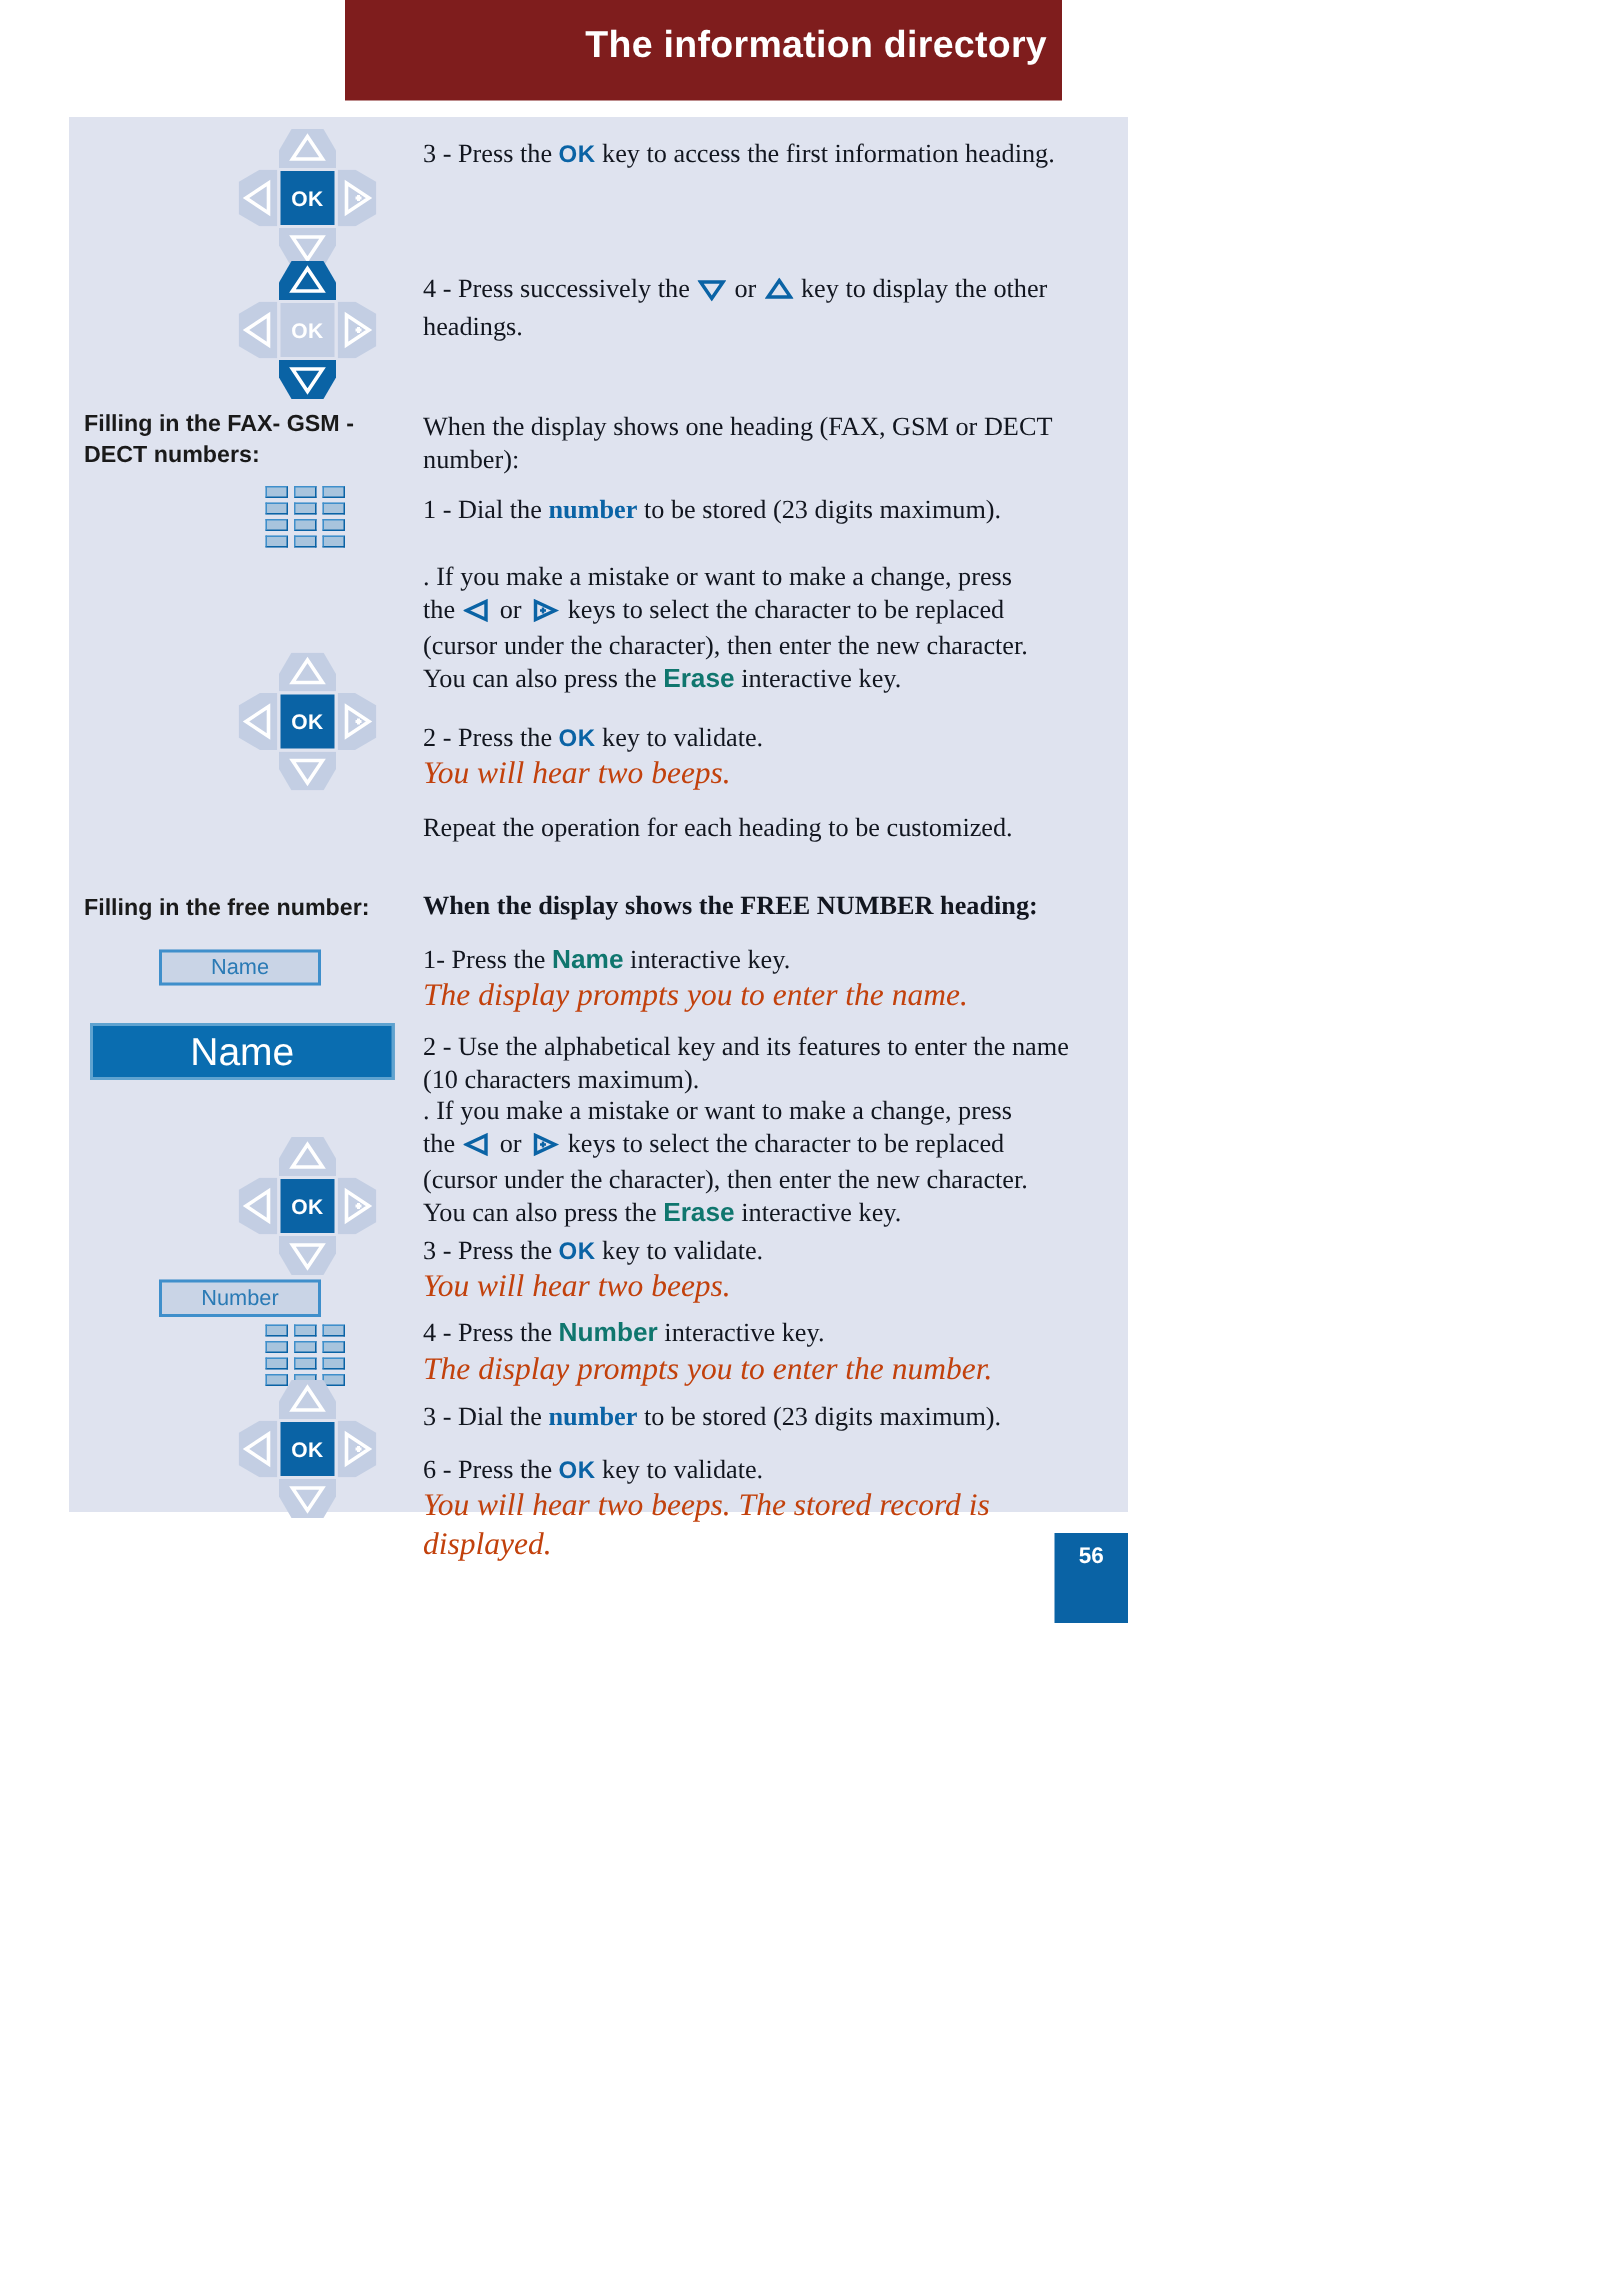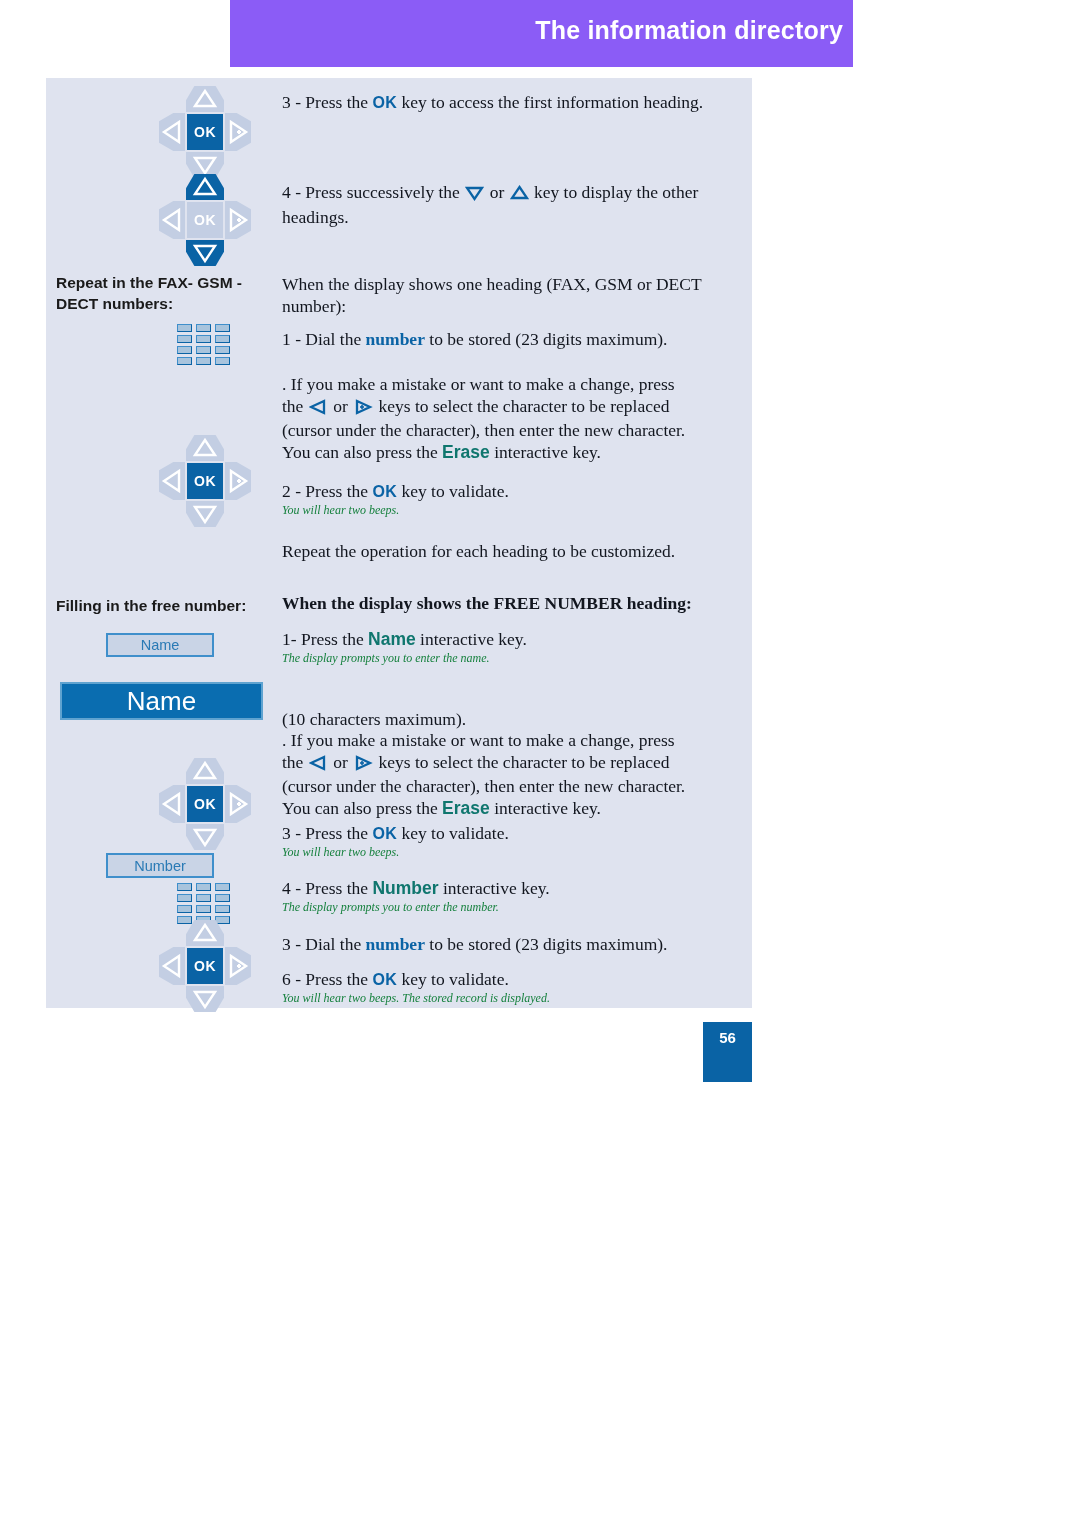--- a/index.html
+++ b/index.html
@@ -13,23 +13,23 @@
     position: relative;
     font-family: "Liberation Serif", serif;
     overflow: hidden;
   }
 
   
   .header-bar {
     position: absolute;
     left: 230px;
     top: 0;
-    width: 623px;
+    width: 478px;
     height: 67px;
-    background: #8b5cf6;
+    background: #7f1d1d;
     box-sizing: border-box;
   }
   .header-title {
     position: absolute;
     right: 10px;
     top: 16px;
     color: #ffffff;
     font-family: "Liberation Sans", sans-serif;
     font-weight: bold;
     font-size: 25px;
@@ -187,22 +187,22 @@
     color: #0a63a5;
     font-family: "Liberation Sans", sans-serif;
     font-weight: bold;
     font-size: 16px;
     letter-spacing: 0.3px;
   }
   .ital-line {
     position: absolute;
     font-family: "Liberation Serif", serif;
     font-style: italic;
-    font-size: 12px;
-    color: #15803d;
+    font-size: 21px;
+    color: #c2410c;
     line-height: 1.23;
     width: 462px;
   }
   .inline-arrow {
     display: inline-block;
     vertical-align: -3px;
     margin: 0 1px;
   }
 </style>
 </head>
@@ -244,21 +244,21 @@
         <polygon points="46,87 36,72 56,72" fill="none" stroke="#ffffff" stroke-width="2.4"></polygon>
         <polygon points="5,46 20,36 20,56" fill="none" stroke="#ffffff" stroke-width="2.4"></polygon>
         <polygon points="87,46 72,36 72,56" fill="none" stroke="#ffffff" stroke-width="2.4"></polygon>
         <line x1="78" y1="46" x2="82" y2="46" stroke="#ffffff" stroke-width="2"></line>
         <line x1="80" y1="44" x2="80" y2="48" stroke="#ffffff" stroke-width="2"></line>
       </svg>
       <div class="ctr dim">OK</div>
     </div>
 
     <div class="side-label" style="top:195px;">
-      <span>Repeat in the FAX- GSM -</span><br>
+      <span>Filling in the FAX- GSM -</span><br>
       <span>DECT numbers:</span>
     </div>
 
     <div class="keypad" style="left:131px; top:246px;">
       <div class="key" style="left:0px;  top:0px;"></div>
       <div class="key" style="left:19px; top:0px;"></div>
       <div class="key" style="left:38px; top:0px;"></div>
       <div class="key" style="left:0px;  top:11px;"></div>
       <div class="key" style="left:19px; top:11px;"></div>
       <div class="key" style="left:38px; top:11px;"></div>
@@ -384,21 +384,21 @@
     <div class="para" style="top:463px;">Repeat the operation for each heading to be customized.</div>
 
     <div class="para" style="top:515px;font-weight:bold;">When the display shows the FREE NUMBER heading:</div>
 
     <div class="para" style="top:551px;">
       <span>1- Press the </span><span class="kw-serif">Name</span><span> interactive key.</span>
     </div>
     <div class="ital-line" style="top:573px;">The display prompts you to enter the name.</div>
 
     <div class="para" style="top:609px;">
-      <br>
+      <span>2 - Use the alphabetical key and its features to enter the name</span><br>
       <span>(10 characters maximum).</span>
     </div>
 
     <div class="para" style="top:652px;">
       <span>. If you make a mistake or want to make a change, press</span><br>
       <span>the </span><span class="inline-arrow"><svg width="19" height="16">
             <polygon points="2,8 15,2 15,14" fill="none" stroke="#0a63a5" stroke-width="2.3"></polygon>
           </svg></span><span> or </span><span class="inline-arrow"><svg width="20" height="16">
             <polygon points="17,8 4,2 4,14" fill="none" stroke="#0a63a5" stroke-width="2.3"></polygon>
             <line x1="7" y1="8" x2="11" y2="8" stroke="#0a63a5" stroke-width="1.6"></line>

